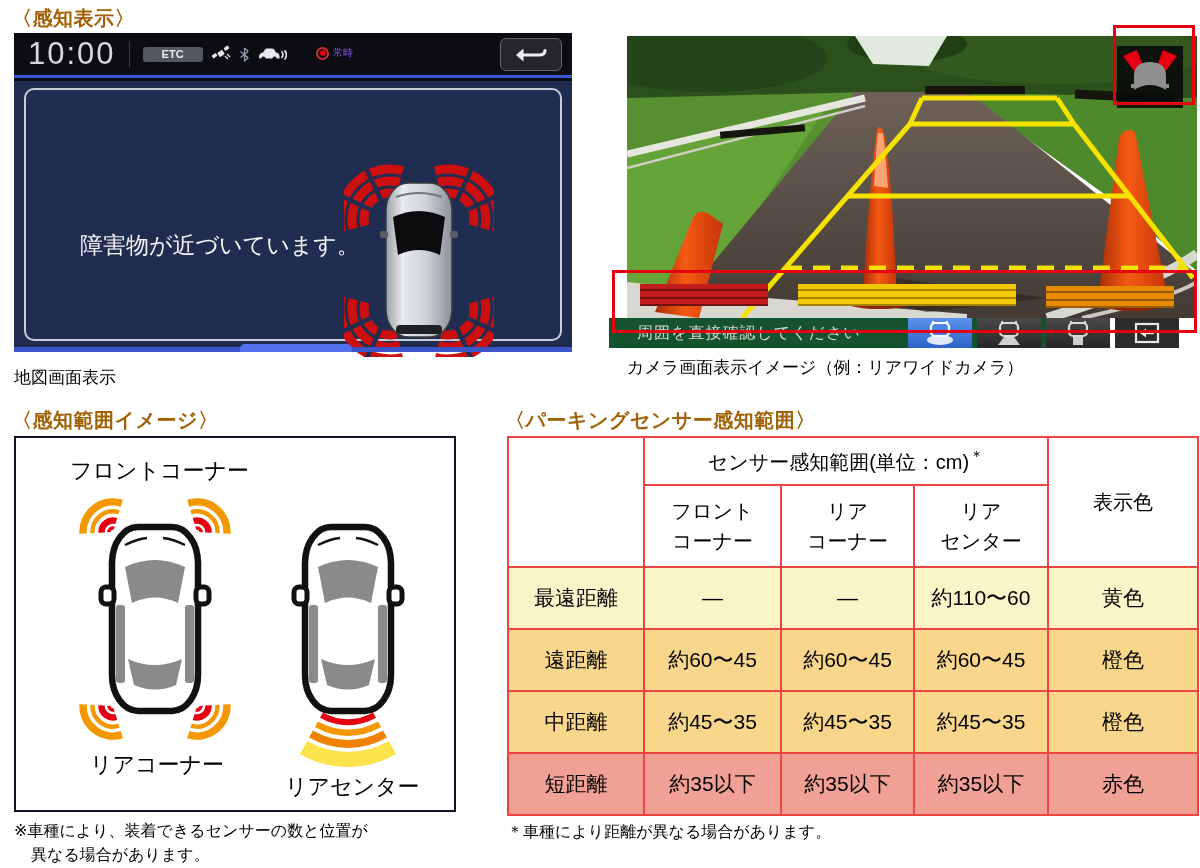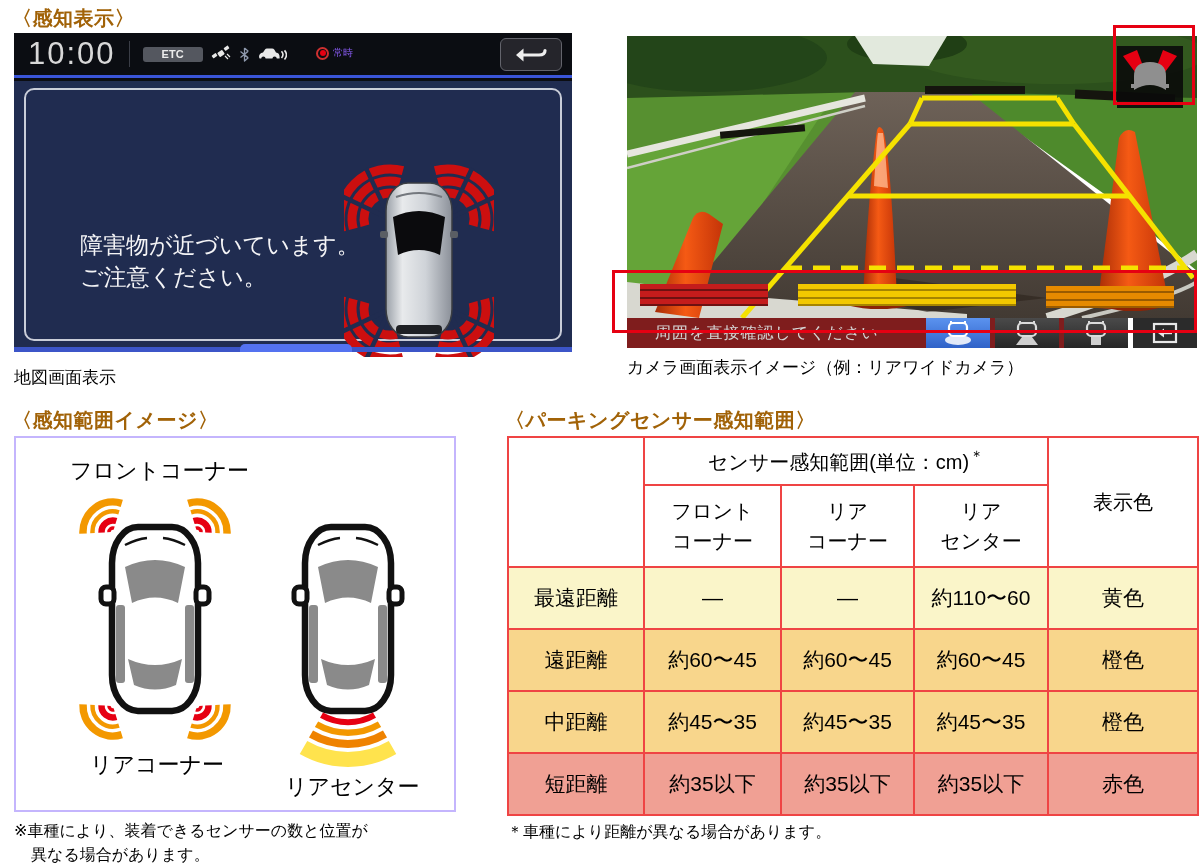--- a/index.html
+++ b/index.html
@@ -32,21 +32,21 @@
   .nav-panel { position:absolute; left:10px; top:7px; right:10px; bottom:11px;
                border:2px solid #c9cdd8; border-radius:10px; }
   .warn-text { position:absolute; left:66px; top:148px; color:#f4f4f6; font-size:23px; line-height:32px; }
   .nav-car-svg { position:absolute; left:330px; top:58px; width:150px; height:218px; }
   .nav-bottombar { position:absolute; left:0; right:0; bottom:0; height:5px; background:#3c55c8; }
   .nav-bottomtab { position:absolute; left:226px; bottom:0; width:112px; height:8px;
                    background:#5472f0; border-radius:5px 5px 0 0; }
 
   
   .cam-photo { left:627px; top:36px; width:570px; height:282px; }
-  .cam-toolbar { left:627px; top:318px; width:478px; height:30px; background:#7f1d1d;
+  .cam-toolbar { left:609px; top:318px; width:478px; height:30px; background:#14532d;
                  display:flex; align-items:center; }
   .cam-msg { color:#d6d6d6; font-size:16px; margin-left:28px; letter-spacing:1px; }
   .cam-btn { position:absolute; top:0; width:64px; height:30px; display:flex;
              align-items:center; justify-content:center; }
   .cam-btn.active { background:linear-gradient(180deg,#5b93ef 0%,#2f62c8 100%); }
   .cam-btn.gray { background:linear-gradient(180deg,#4a4a4a 0%,#262626 100%); }
   .cam-btn.dark { background:#2b2b2b; }
 
   .ind-bar { position:absolute; height:22px; }
   .bar-red { left:640px; top:284px; width:128px;
@@ -54,21 +54,21 @@
   .bar-yellow { left:798px; top:284px; width:218px;
     background:repeating-linear-gradient(180deg,#f2c800 0 5.5px,#a58400 5.5px 7.5px); }
   .bar-orange { left:1046px; top:286px; width:128px;
     background:repeating-linear-gradient(180deg,#e68a00 0 5.5px,#9a5b00 5.5px 7.5px); }
 
   .anno-box { position:absolute; border:3px solid #e60012; }
   .anno-1 { left:1113px; top:25px; width:82px; height:80px; }
   .anno-2 { left:612px; top:270px; width:585px; height:63px; }
 
   
-  .range-box { left:14px; top:436px; width:442px; height:376px; border:2px solid #c4b5fd; background:#fff; }
+  .range-box { left:14px; top:436px; width:442px; height:376px; border:2px solid #0f172a; background:#fff; }
   .range-label { position:absolute; font-size:22px; color:#000; }
 
   
   .sensor-table { left:507px; top:436px; width:690px; border-collapse:collapse; table-layout:fixed; }
   .sensor-table th, .sensor-table td { border:2px solid #ef4444; text-align:center;
       vertical-align:middle; font-weight:normal; color:#000000; background:#fff; }
   .sensor-table th { font-size:20px; }
   .sensor-table td { font-size:21px; }
   .h-span { height:48px; }
   .h-cols { height:82px; white-space:pre-line; line-height:1.5; }
@@ -121,21 +121,20 @@
           <path d="M8 11 L26 11 Q32 11 32 6.5" stroke="#eeeeee" stroke-width="3.2" fill="none" stroke-linecap="round"></path>
           <path d="M10.5 4.5 L3 11 L10.5 17.5 Z" fill="#eeeeee"></path>
         </svg>
       </span>
     </div>
 
     <div class="nav-main">
       <div class="nav-panel"></div>
       <div class="warn-text">
         <div>障害物が近づいています。</div>
-        <div>ご注意ください。</div>
       </div>
 
       <svg class="nav-car-svg" viewBox="0 0 150 218">
         <defs>
           <linearGradient id="carSilver" x1="0" y1="0" x2="1" y2="0">
             <stop offset="0" stop-color="#9aa0a8"></stop>
               <stop offset=".25" stop-color="#e8eaec"></stop>
             <stop offset=".6" stop-color="#cfd3d8"></stop>
               <stop offset="1" stop-color="#8b9099"></stop>
           </linearGradient>

